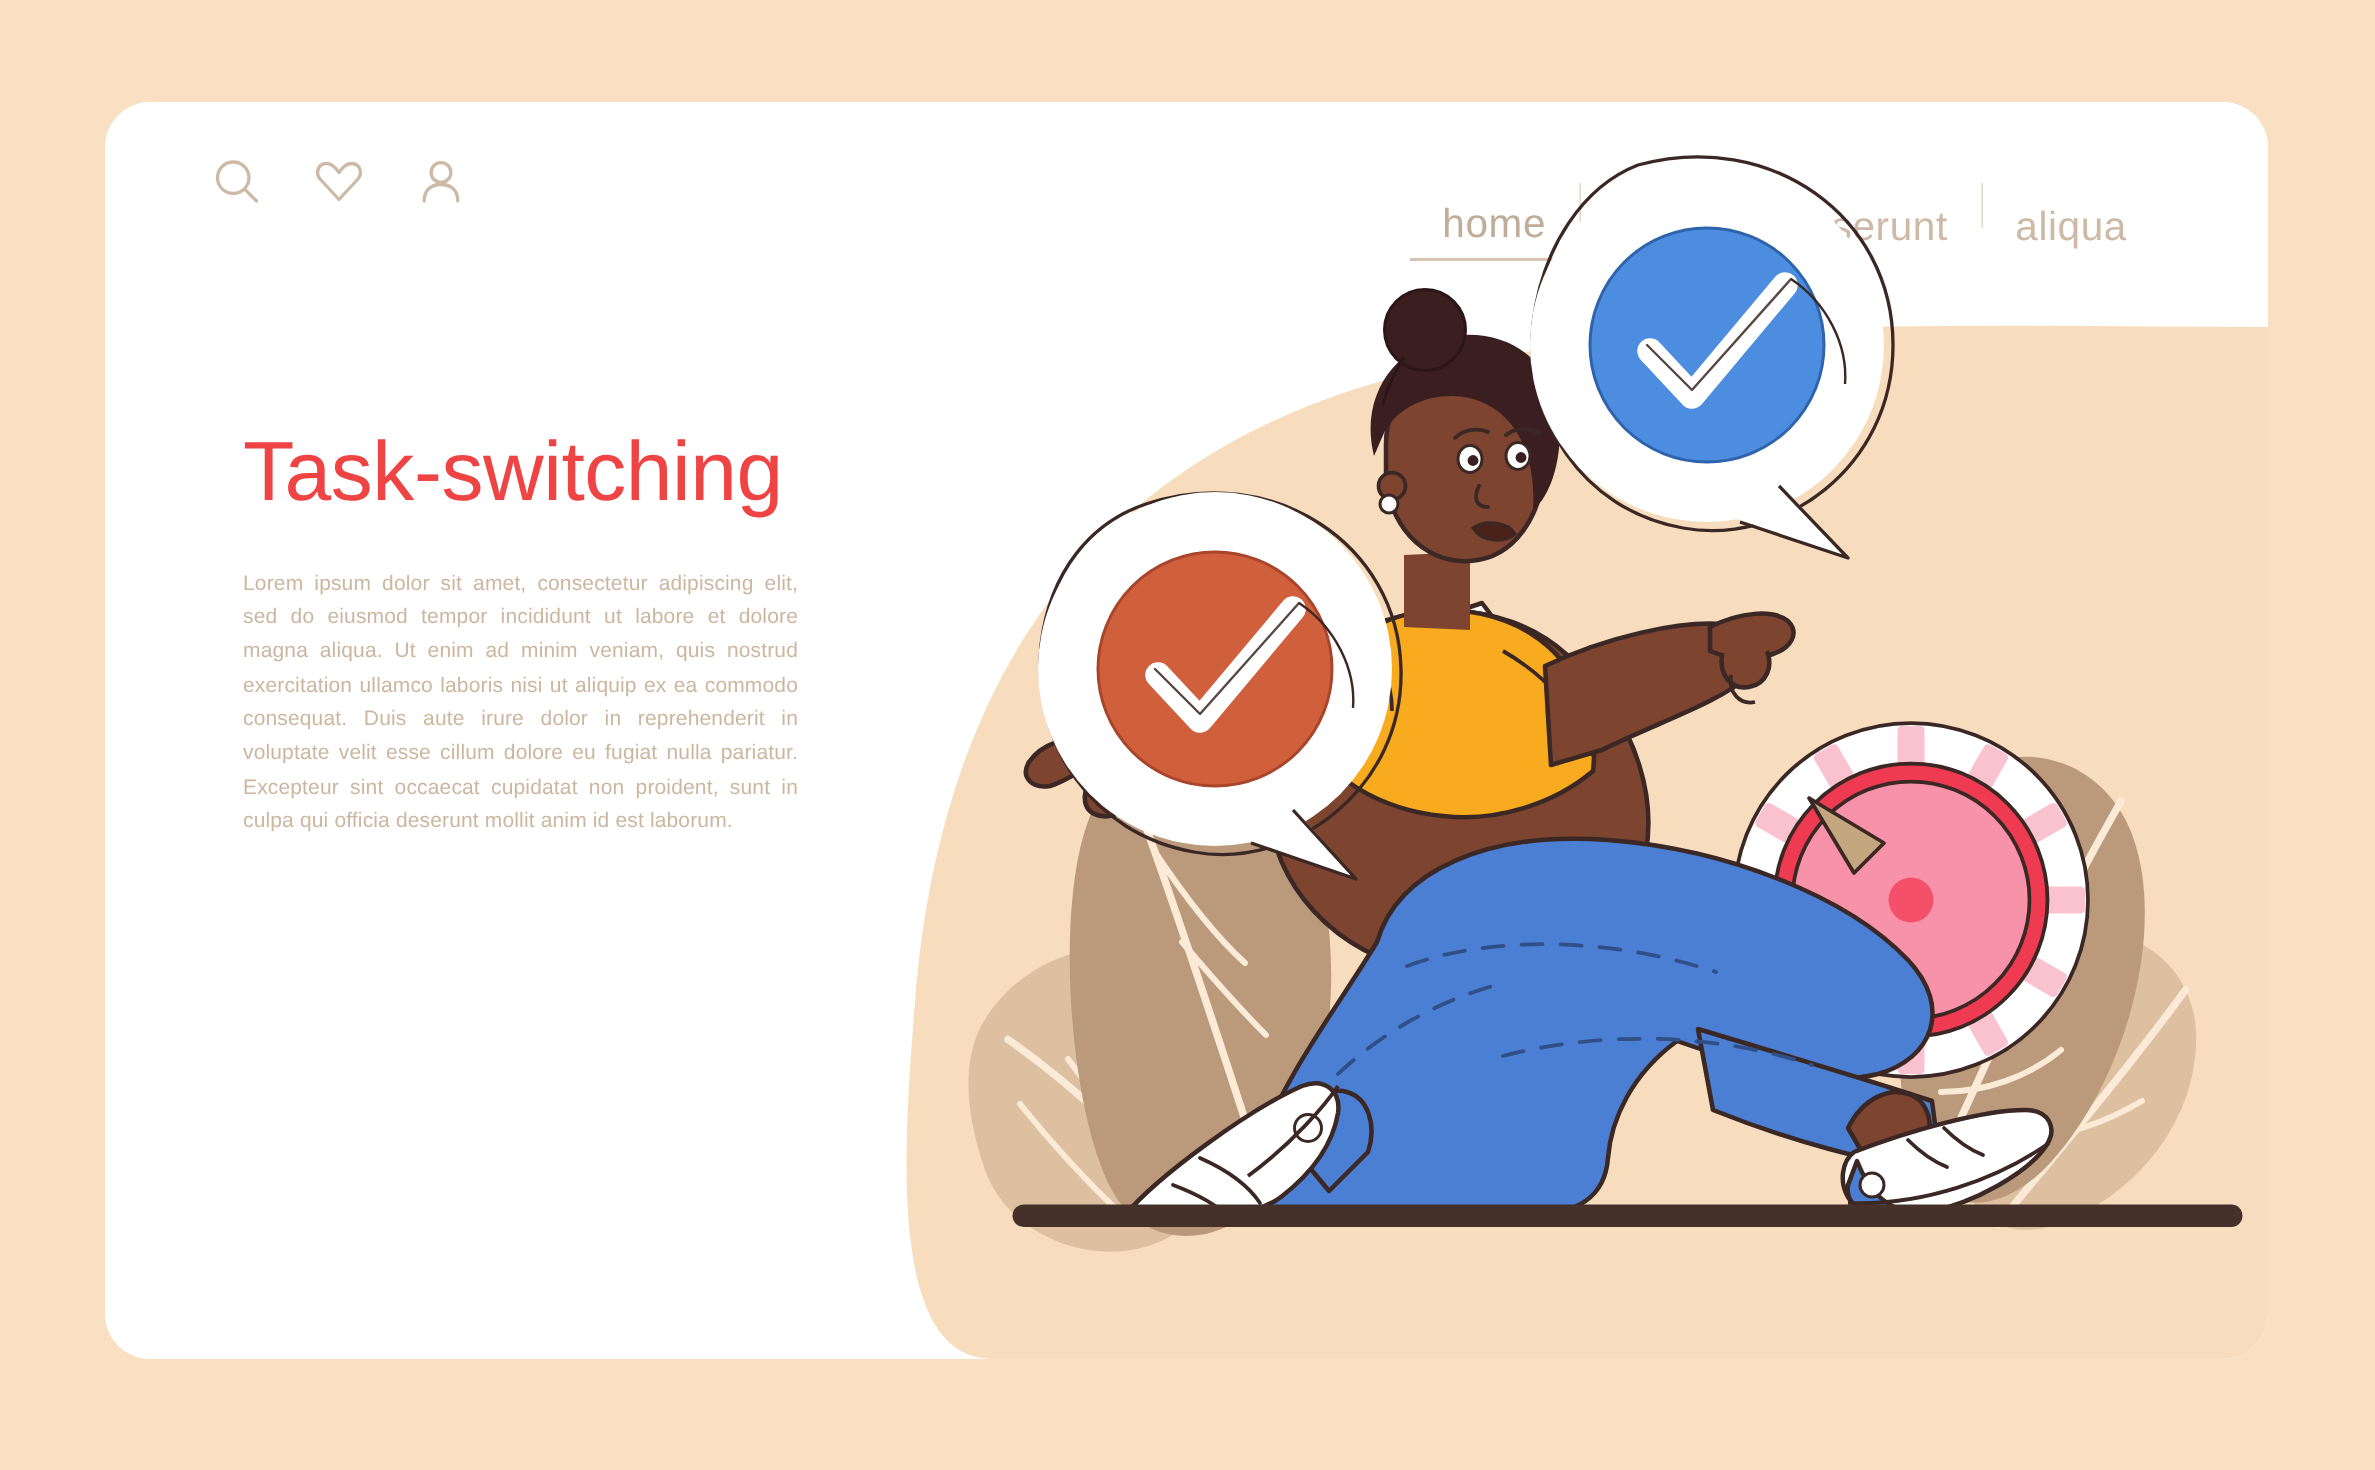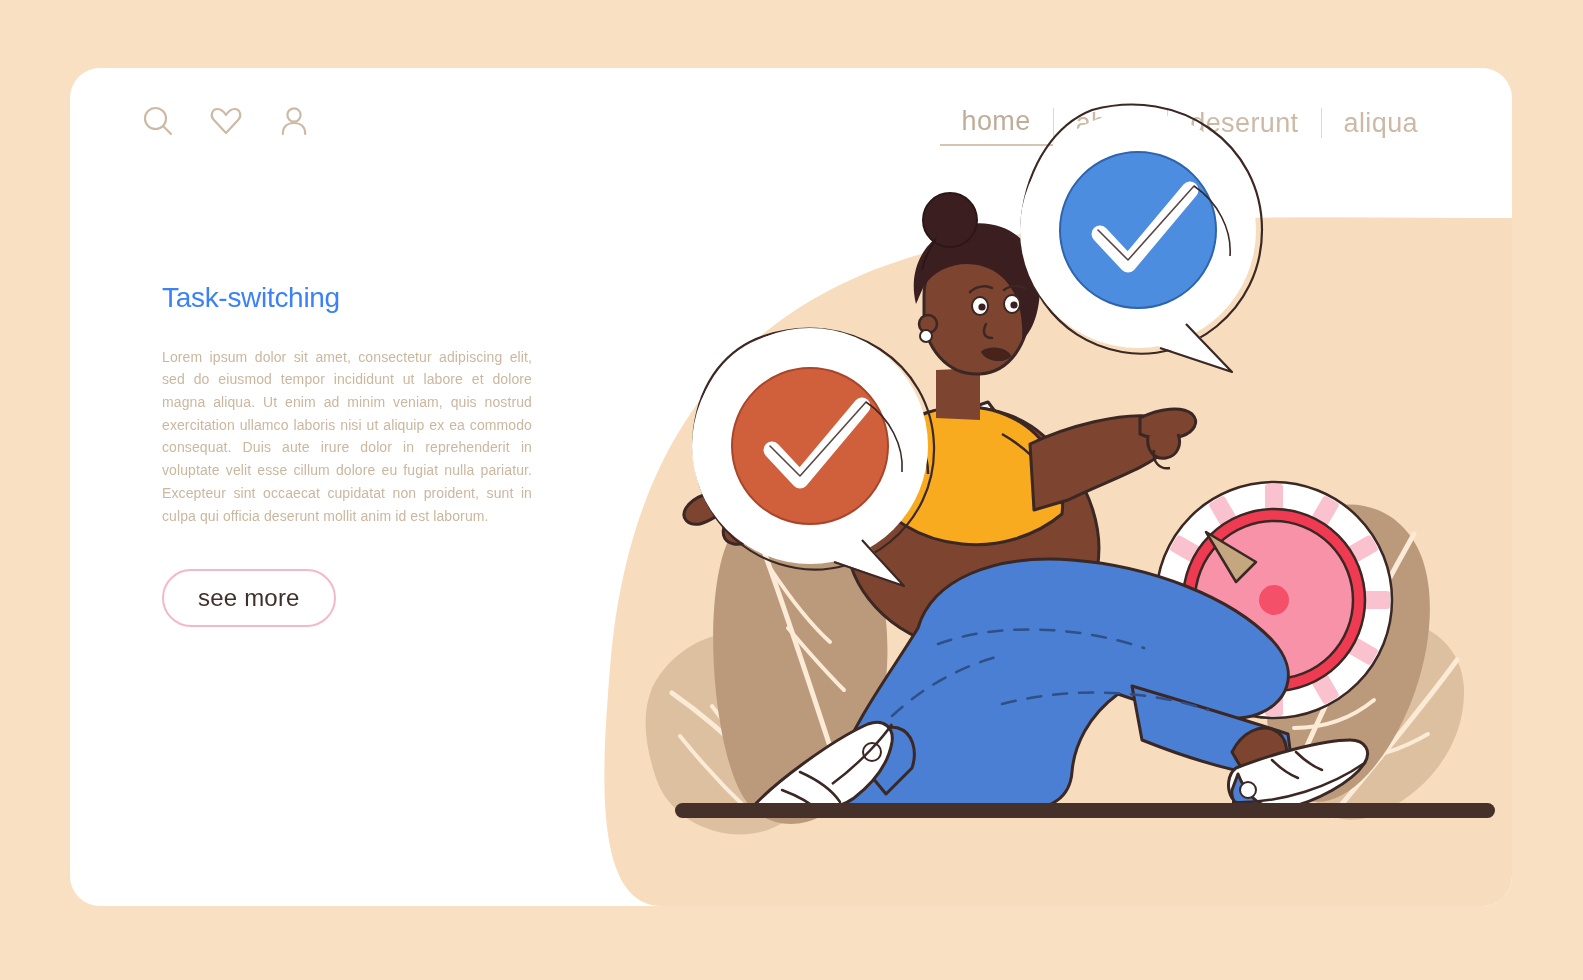--- a/index.html
+++ b/index.html
@@ -66,42 +66,43 @@
     align-items: center;
   }
   .nav-item {
     font-size: 27px;
     color: #cdbaa6;
     letter-spacing: 0.4px;
     padding: 0 22px;
     cursor: pointer;
     line-height: 42px;
     white-space: nowrap;
+    margin-top: 28px;
   }
   .nav-item.active {
     color: #c0ad99;
     border-bottom: 2px solid #d6c5b2;
     padding-bottom: 2px;
   }
   .nav-sep {
     width: 1px;
     height: 30px;
     background: #e3d6c6;
   }
 
   
   .left-col {
     position: absolute;
     left: 92px;
     top: 215px;
     width: 370px;
   }
   .page-title {
-    font-size: 28px;
-    color: #3b82f6;
+    font-size: 56px;
+    color: #ef4444;
     margin: 0 0 32px 0;
     font-weight: 400;
     letter-spacing: -0.3px;
     line-height: 1.1;
   }
   .body-text {
     font-size: 14px;
     line-height: 1.62;
     color: #cbb79f;
     text-align: justify;
@@ -171,21 +172,20 @@
         <div class="nav-sep"></div>
         <div class="nav-item">deserunt</div>
         <div class="nav-sep"></div>
         <div class="nav-item">aliqua</div>
       </div>
     </div>
 
     <div class="left-col">
       <h1 class="page-title">Task-switching</h1>
       <p class="body-text">Lorem ipsum dolor sit amet, consectetur adipiscing elit, sed do eiusmod tempor incididunt ut labore et dolore magna aliqua. Ut enim ad minim veniam, quis nostrud exercitation ullamco laboris nisi ut aliquip ex ea commodo consequat. Duis aute irure dolor in reprehenderit in voluptate velit esse cillum dolore eu fugiat nulla pariatur. Excepteur sint occaecat cupidatat non proident, sunt in culpa qui officia deserunt mollit anim id est laborum.</p>
-      <button class="see-more">see more</button>
     </div>
 
     <div class="illus">
       <svg viewBox="0 0 980 838" xmlns="http://www.w3.org/2000/svg">
         <defs>
           <clipPath id="cardclip">
             <rect x="0" y="0" width="980" height="838"></rect>
           </clipPath>
         </defs>
 

